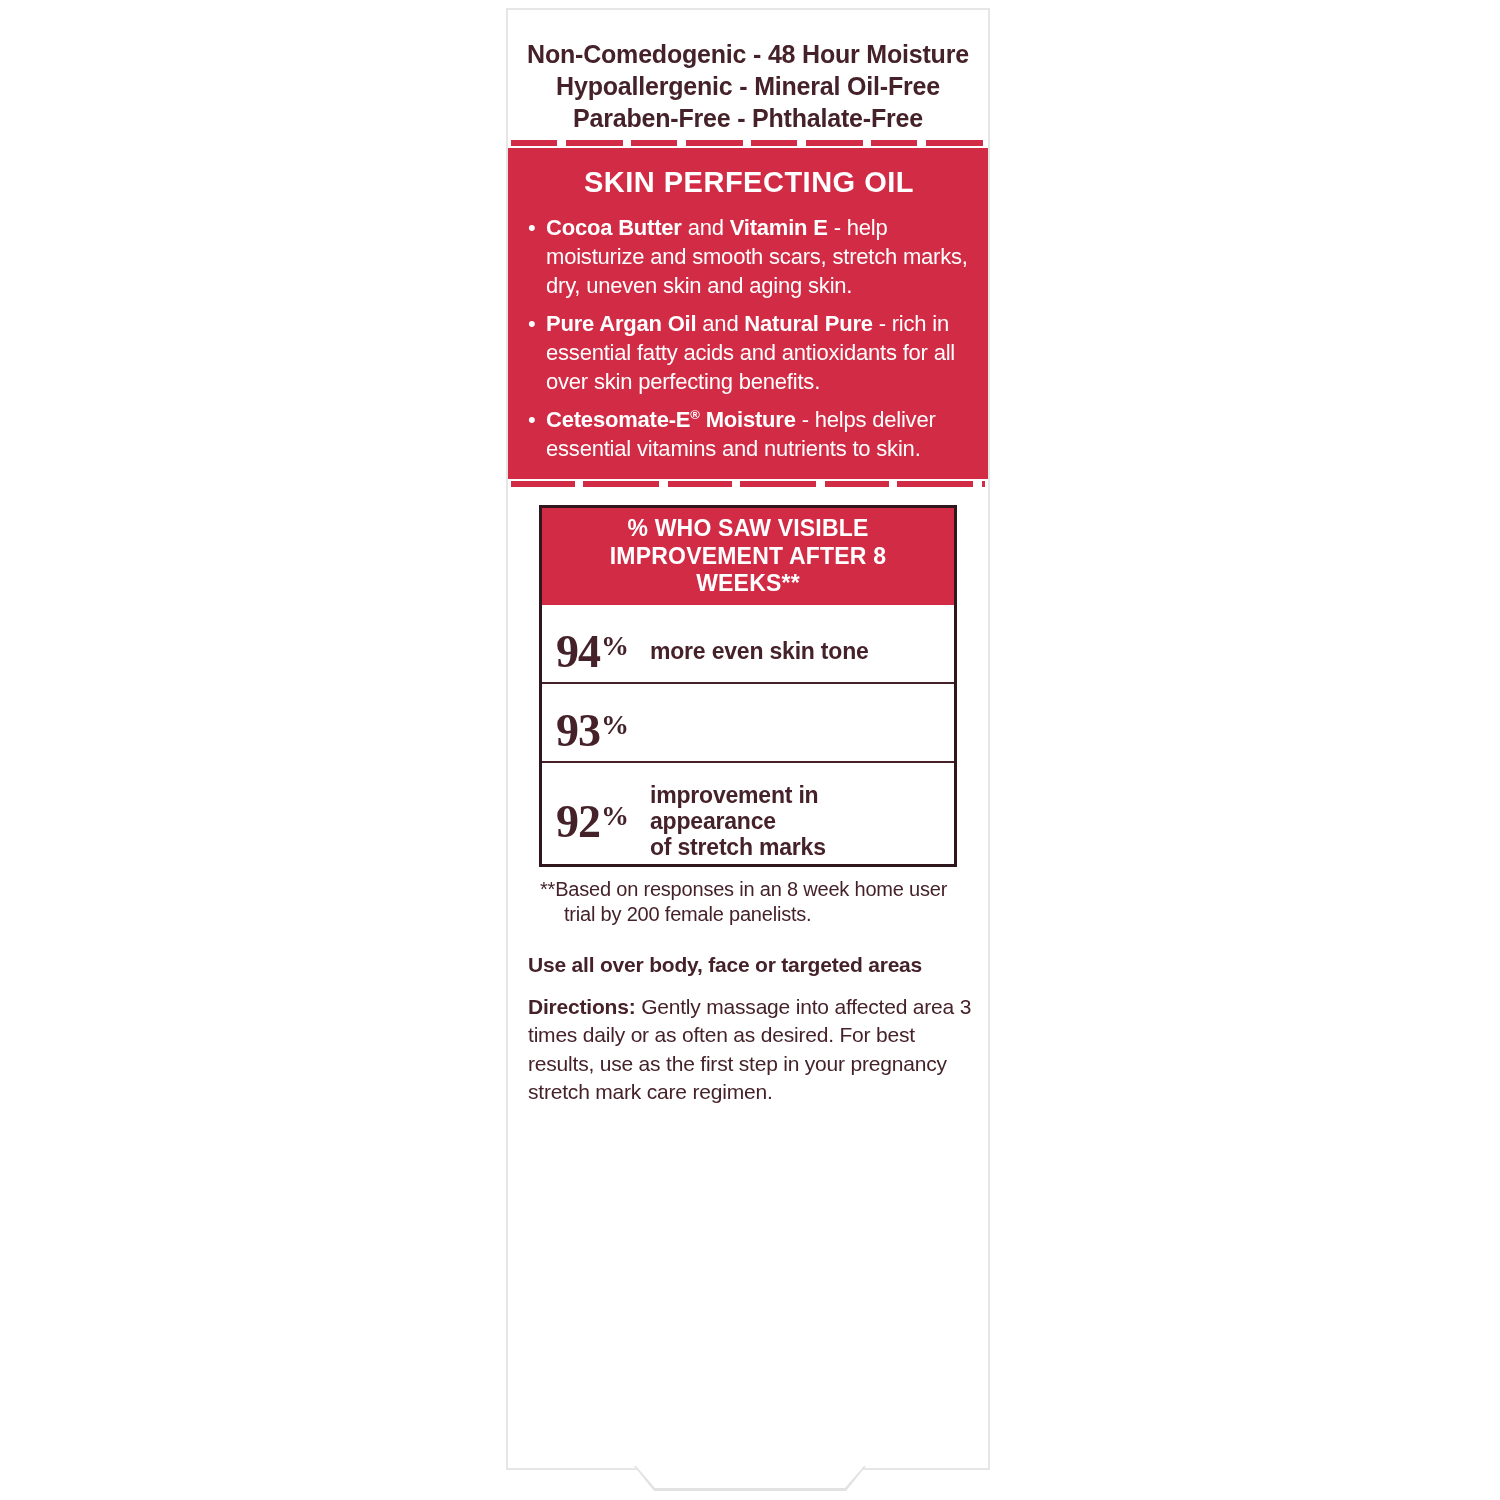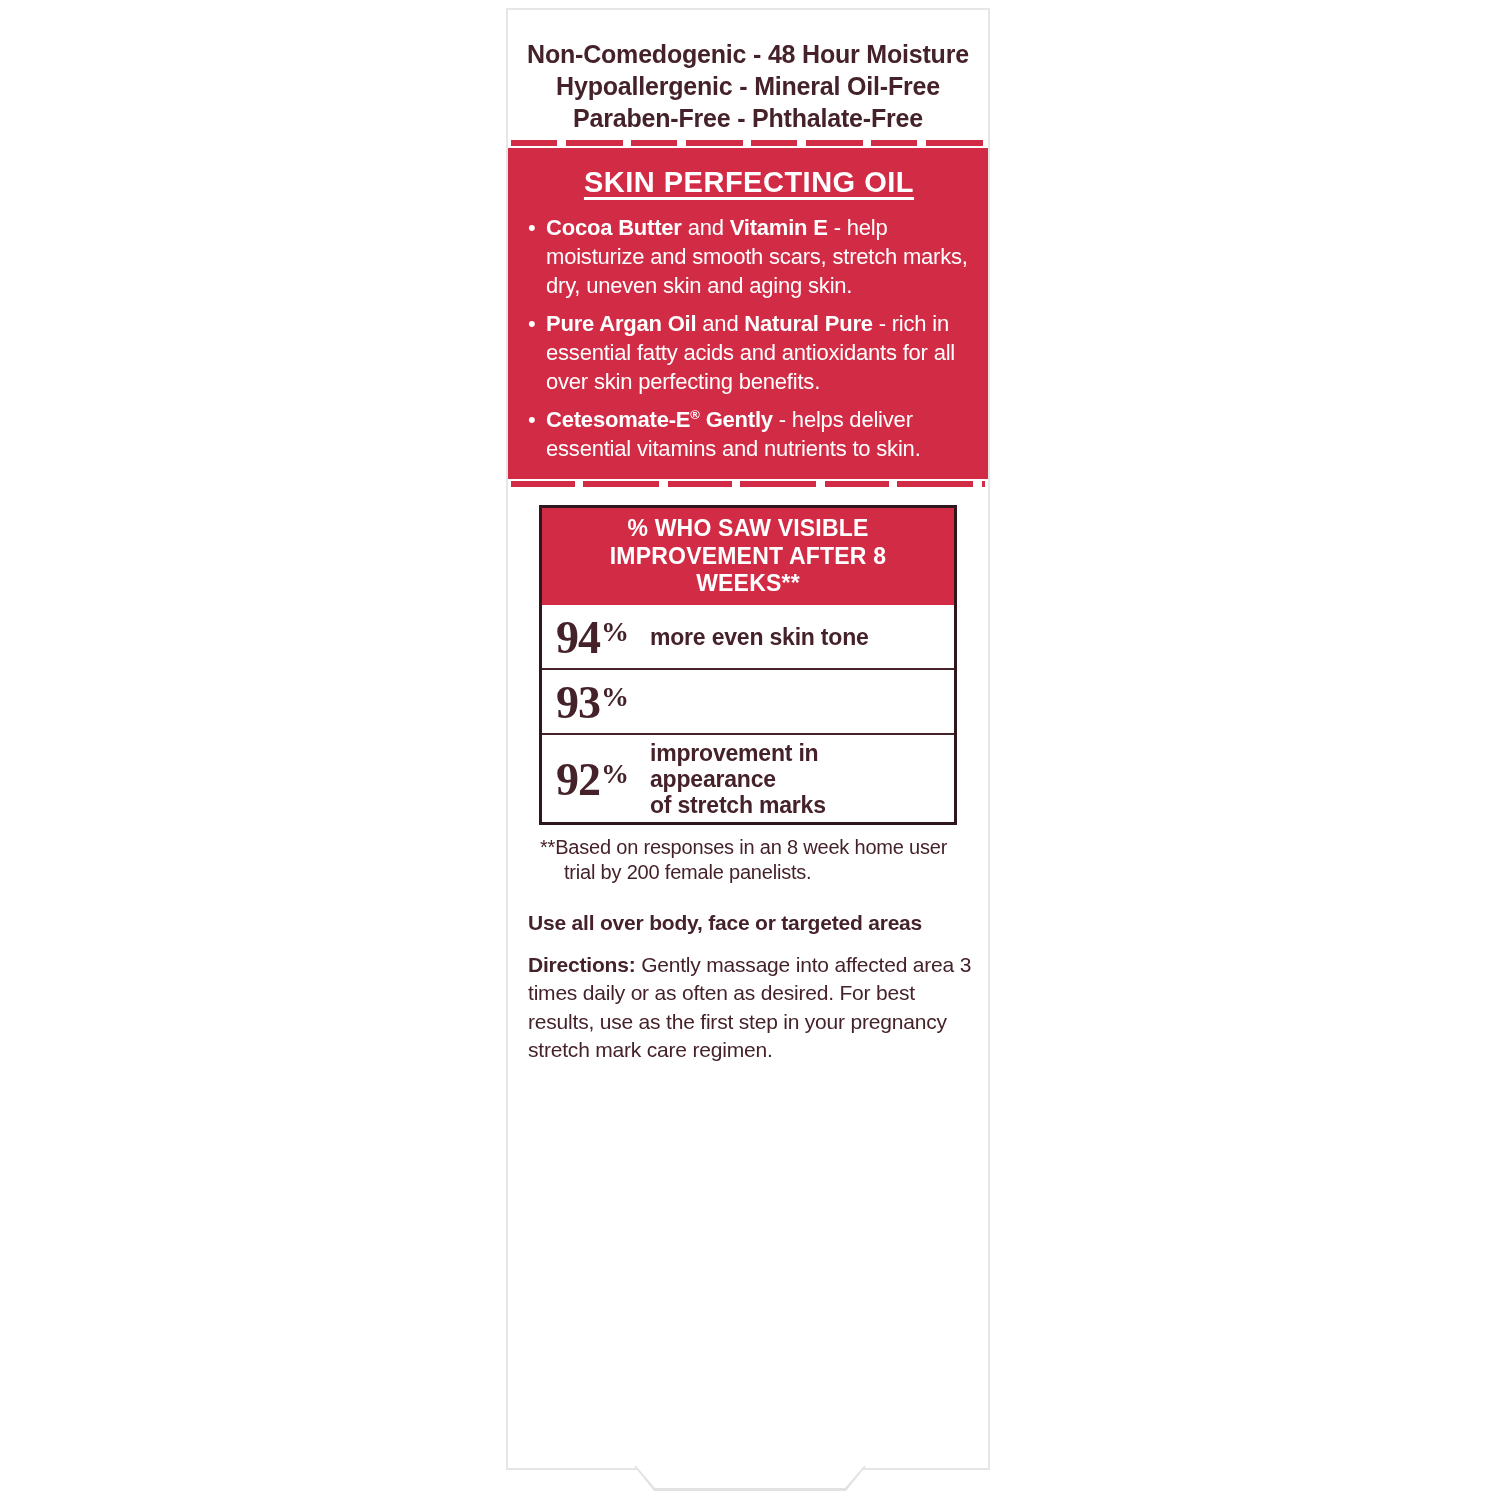--- a/index.html
+++ b/index.html
@@ -23,41 +23,41 @@
   .red-block::before{
     content:"";position:absolute;left:3px;right:3px;top:-8px;height:6px;
     background:repeating-linear-gradient(90deg,var(--red) 0 46px,transparent 46px 55px,var(--red) 55px 112px,transparent 112px 120px);
   }
   .red-block::after{
     content:"";position:absolute;left:3px;right:3px;bottom:-8px;height:6px;
     background:repeating-linear-gradient(90deg,var(--red) 0 64px,transparent 64px 72px,var(--red) 72px 148px,transparent 148px 157px);
   }
   .red-title{
     text-align:center;font-weight:bold;font-size:29px;letter-spacing:0.5px;
-    text-decoration:underline;text-decoration-thickness:2.5px;text-underline-offset:5px;
+    text-decoration-thickness:2.5px;text-underline-offset:5px;
     margin:4px 0 14px 0;
   }
   .bullet{display:flex;font-size:22px;line-height:1.32;margin-bottom:9px;letter-spacing:-0.2px;}
   .bullet:last-child{margin-bottom:0;}
   .bullet-marker{width:18px;flex:0 0 18px;}
   .bullet-text{flex:1;}
   .b{font-weight:bold;}
   .sup{font-size:13px;vertical-align:super;line-height:0;}
   
   .stats-table{
     width:418px;margin:26px auto 0 auto;border:3px solid #2f171d;box-sizing:border-box;
     background:#ffffff;
   }
   .stats-header{
     background:#d22b45;color:#ffffff;text-align:center;font-weight:bold;
     font-size:23px;line-height:1.2;padding:7px 20px;white-space:pre-line;letter-spacing:0.2px;
   }
   .stats-row{
     display:flex;align-items:center;min-height:60px;border-top:2px solid #45222a;
-    padding:6px 8px 4px 14px;box-sizing:border-box;
+    padding:20px 8px 4px 14px;box-sizing:border-box;
   }
   .stat-value{
     font-family:"Liberation Serif",serif;font-weight:bold;font-size:46px;
     width:94px;flex:0 0 94px;letter-spacing:-1px;
   }
   .stat-unit{font-size:28px;position:relative;top:-12px;margin-left:1px;letter-spacing:0;}
   .stat-label{font-weight:bold;font-size:23px;line-height:1.12;white-space:pre-line;letter-spacing:-0.2px;}
   
   .footnote{
     margin:10px 10px 0 32px;font-size:20px;line-height:1.25;
@@ -102,21 +102,21 @@
       <div class="bullet">
         <span class="bullet-marker">•</span>
         <div class="bullet-text">
           <span class="b">Pure Argan Oil</span><span> and </span><span class="b">Natural Pure</span><span> - rich in essential fatty acids and antioxidants for all over skin perfecting benefits.</span>
         </div>
       </div>
 
       <div class="bullet">
         <span class="bullet-marker">•</span>
         <div class="bullet-text">
-          <span class="b">Cetesomate-E</span><span class="b sup">®</span><span class="b"> Gently</span><span> - helps deliver essential vitamins and nutrients to skin.</span>
+          <span class="b">Cetesomate-E</span><span class="b sup">®</span><span class="b"> Moisture</span><span> - helps deliver essential vitamins and nutrients to skin.</span>
         </div>
       </div>
     </div>
 
     <div class="stats-table">
       <div class="stats-header">% WHO SAW VISIBLE
 IMPROVEMENT AFTER 8 WEEKS**</div>
 
       <div class="stats-row" style="border-top:none;">
         <div class="stat-value"><span>94</span><span class="stat-unit">%</span></div>

